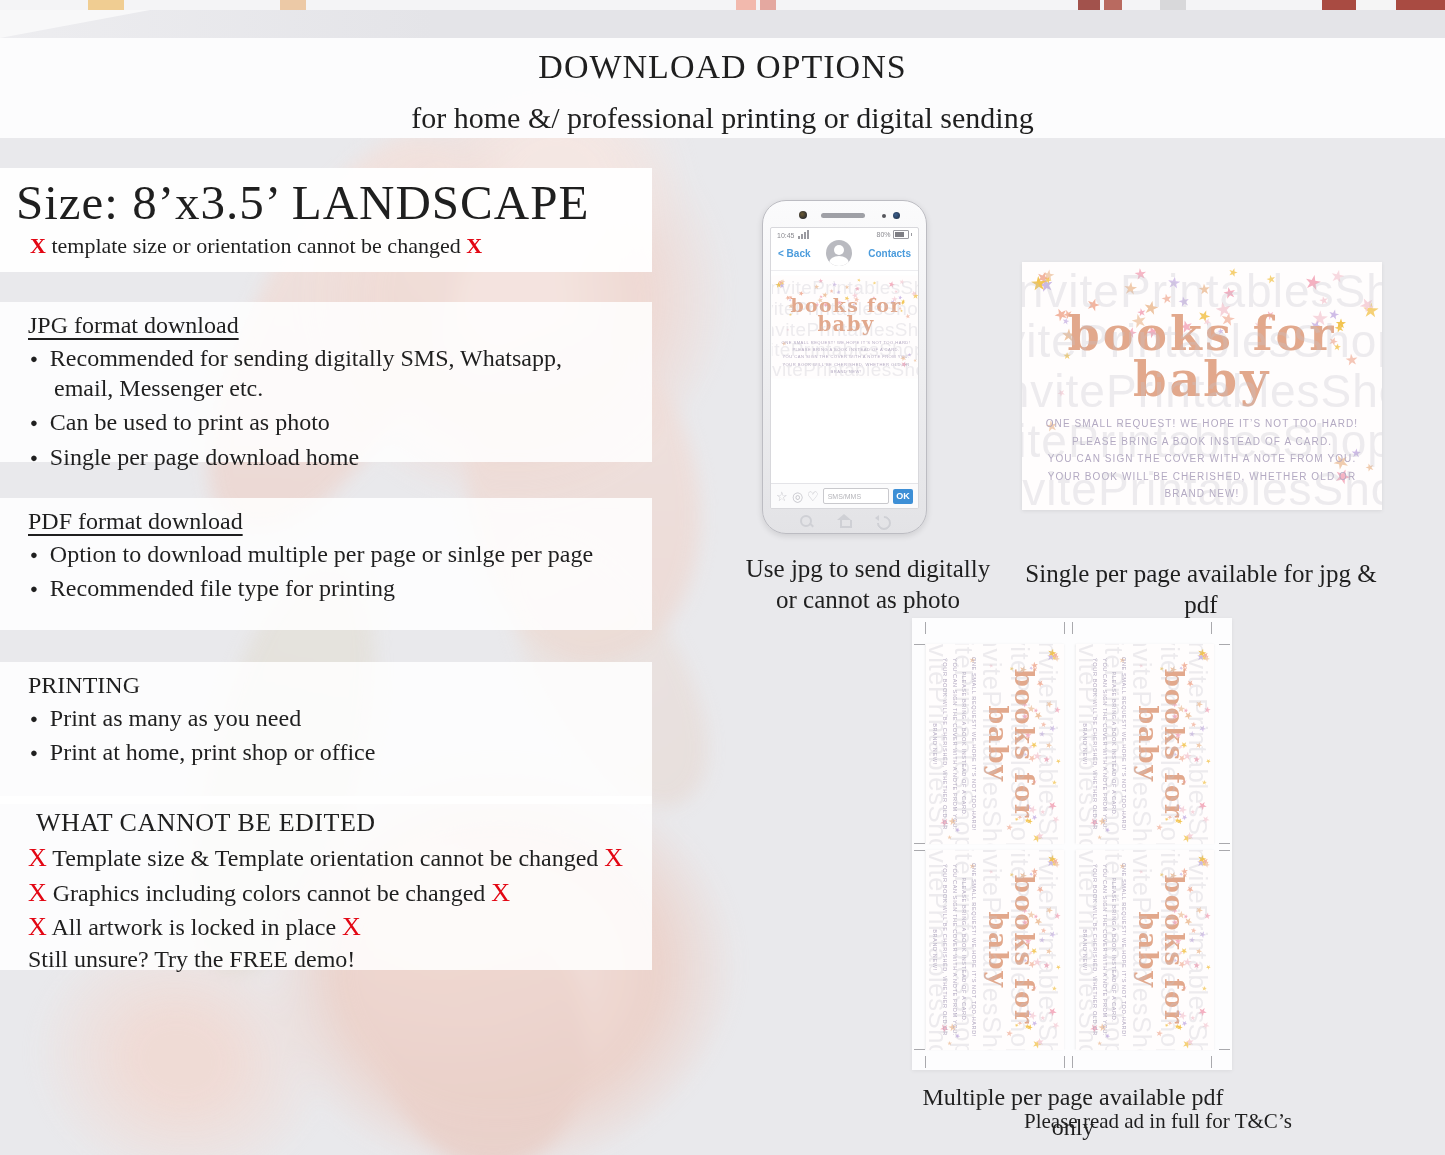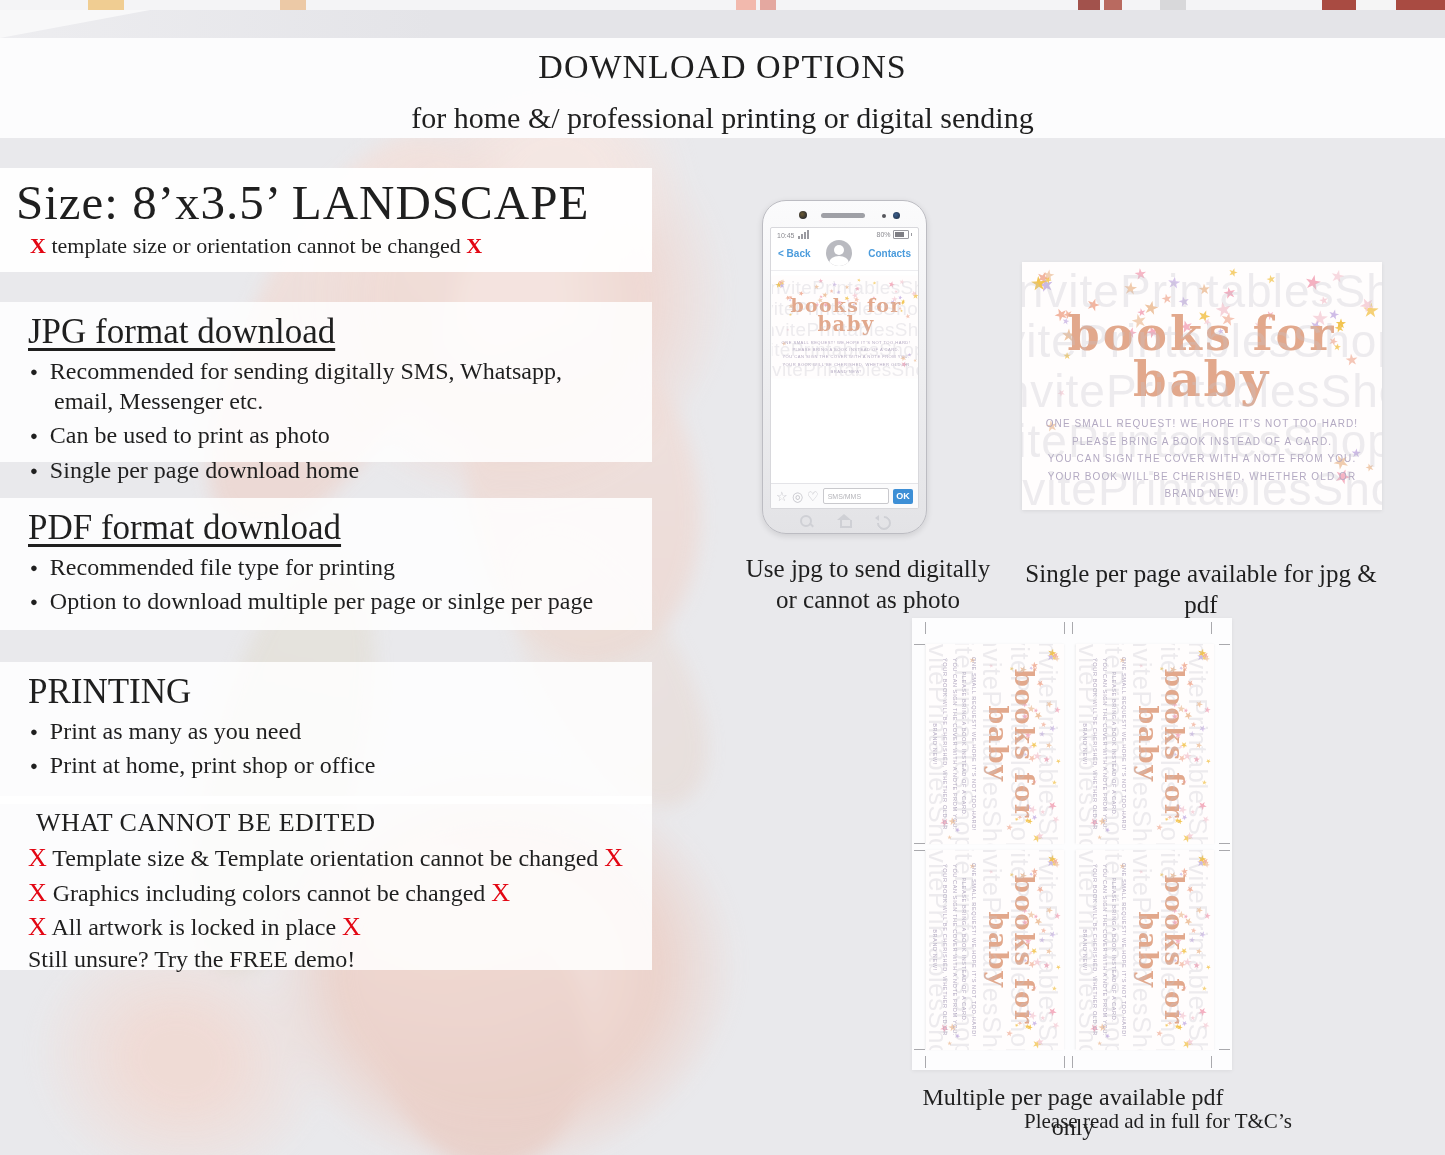--- a/index.html
+++ b/index.html
@@ -38,21 +38,21 @@
   .panel{position:absolute;left:0;width:652px;z-index:5;background:rgba(255,255,255,.86);}
   .panel-size{top:168px;height:104px;background:rgba(255,255,255,.95);}
   .size-heading{font-size:49px;letter-spacing:1px;margin:6px 0 0 16px;}
   .size-note{font-size:22px;margin:2px 0 0 30px;}
   .x-red{color:#e30613;font-weight:bold;}
   .x-red-serif{color:#e30613;font-size:26px;}
   .panel-jpg{top:302px;height:160px;}
   .panel-pdf{top:498px;height:132px;}
   .panel-printing{top:662px;height:142px;}
   .panel-cannot{top:796px;height:174px;}
-  .sec-head{font-size:35px;margin:10px 0 2px 28px;}
+  .sec-head{font-size:24px;margin:10px 0 2px 28px;}
   .sec-head.underline{text-decoration:underline;text-underline-offset:5px;}
   ul.bullets{list-style:none;margin:4px 17px 0 0;padding:0 14px 0 30px;}
   ul.bullets li{font-size:24px;line-height:1.26;padding-left:24px;text-indent:-24px;margin-bottom:4px;}
   ul.bullets li:before{content:"\25CF";font-size:13px;vertical-align:3px;margin-right:12px;}
   .cannot-head{font-size:26px;margin:12px 0 4px 36px;letter-spacing:.5px;}
   .cannot-line{font-size:24px;margin:1px 0 3px 28px;line-height:1.22;}
   .cannot-footer{font-size:24px;margin:2px 0 0 28px;}
 
   
   .phone{position:absolute;left:762px;top:200px;width:163px;height:332px;z-index:5;
@@ -196,22 +196,22 @@
     <ul class="bullets">
       <li>Recommended for sending digitally SMS, Whatsapp, email, Messenger etc.</li>
       <li>Can be used to print as photo</li>
       <li>Single per page download home</li>
     </ul>
   </div>
 
   <div class="panel panel-pdf">
     <div class="sec-head underline">PDF format download</div>
     <ul class="bullets">
+      <li>Option to download multiple per page or sinlge per page</li>
       <li>Recommended file type for printing</li>
-      <li>Option to download multiple per page or sinlge per page</li>
     </ul>
   </div>
 
   <div class="panel panel-printing">
     <div class="sec-head">PRINTING</div>
     <ul class="bullets">
       <li>Print as many as you need</li>
       <li>Print at home, print shop or office</li>
     </ul>
   </div>

